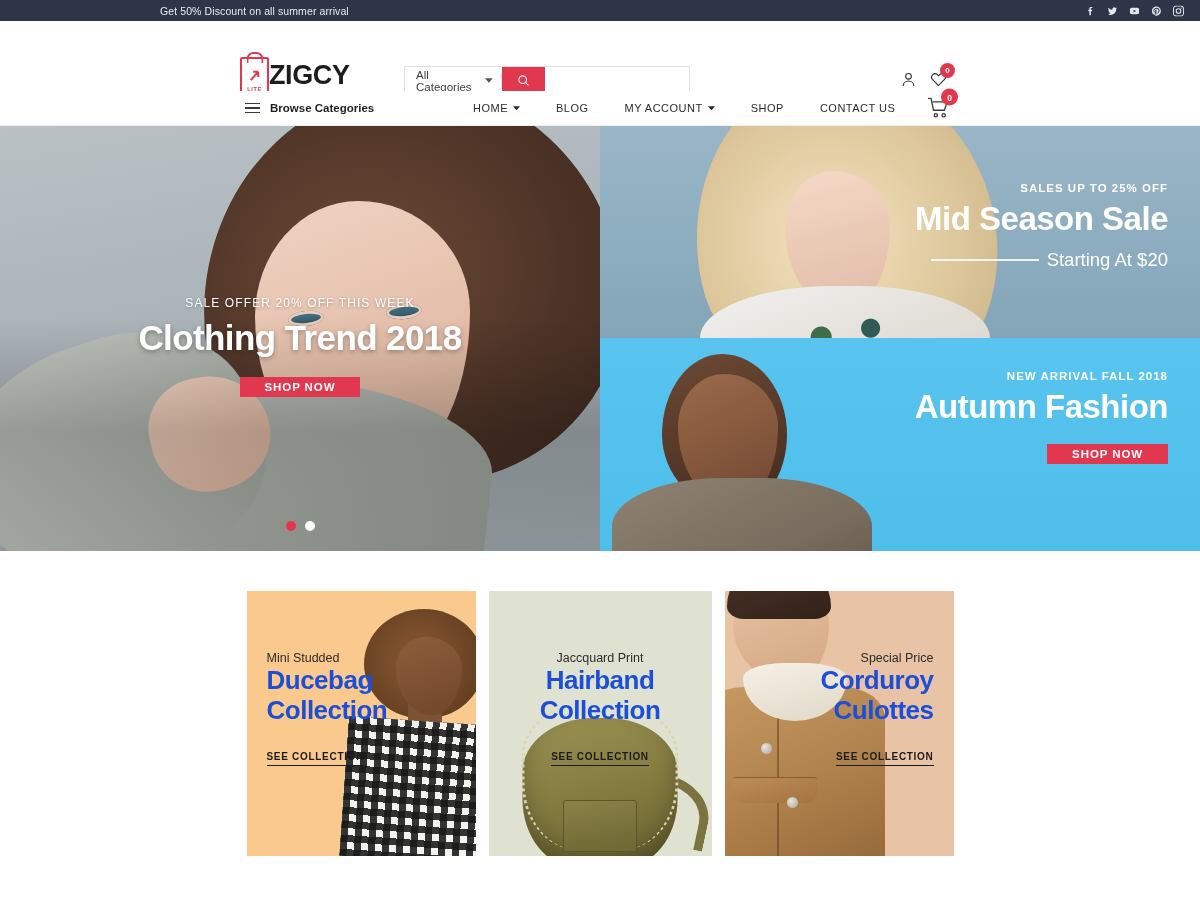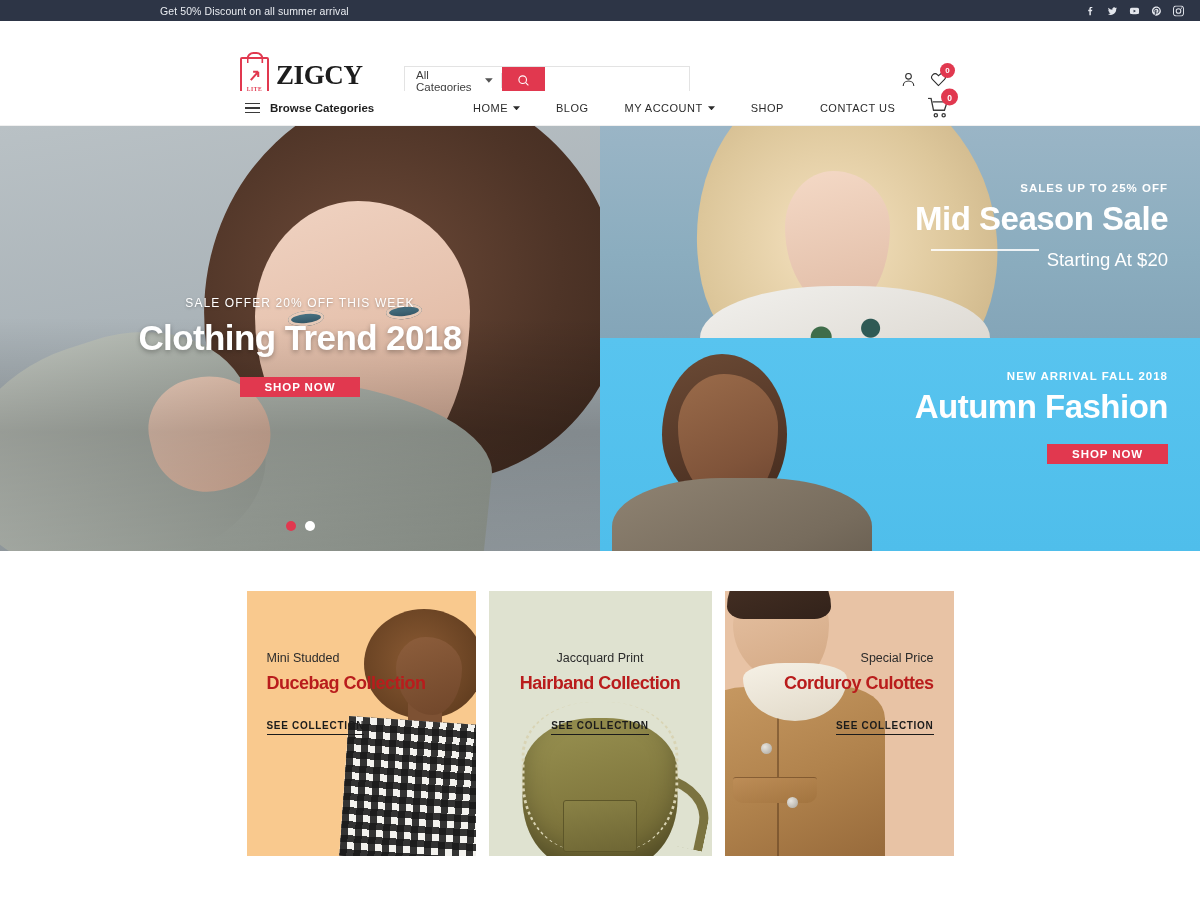--- a/index.html
+++ b/index.html
@@ -27,21 +27,21 @@
   .topbar-social .s-ico {
     width: 11px; height: 11px; fill: #e3e6ec; display: block; cursor: pointer;
   }
 
   
   .header {
     height: 70px; background: #fff; position: relative;
   }
   .logo-wrap {
     position: absolute; left: 240px; top: 36px;
-    display: flex; align-items: center; gap: 7px; font-family: Liberation Serif, serif;
+    display: flex; align-items: center; 
   }
   .logo-bag {
     width: 29px; height: 36px; position: relative;
     border: 2px solid #e1384f; border-radius: 2px;
     display: flex; align-items: center; justify-content: center;
   }
   .logo-bag::before {
     content: ""; position: absolute; top: -7px; left: 50%;
     transform: translateX(-50%);
     width: 13px; height: 9px;
@@ -237,21 +237,21 @@
       radial-gradient(circle at 78% 64%, #335f4d 0 10px, transparent 11px),
       radial-gradient(circle at 16% 78%, #3d6b52 0 8px, transparent 9px);
     border-radius: 40% 40% 0 0;
   }
   .hr-top-content {
     position: absolute; right: 32px; top: 56px; text-align: right; z-index: 4;
   }
   .hrt-eyebrow { color: #fff; font-size: 11.5px; font-weight: 700; letter-spacing: 1px; }
   .hrt-title { color: #fff; font-size: 33px; font-weight: 700; margin-top: 6px; letter-spacing: -0.5px; }
   .hrt-sub-row {
-    display: flex; justify-content: flex-end; gap: 8px; margin-top: 11px;
+    display: flex; align-items: center; justify-content: flex-end; gap: 8px; margin-top: 11px;
   }
   .hrt-line { width: 108px; height: 1.5px; background: rgba(255,255,255,.85); }
   .hrt-sub { color: #fff; font-size: 18.5px; font-weight: 400; }
 
   .hr-bot {
     height: 213px; position: relative; overflow: hidden;
     background: linear-gradient(180deg,#58c4ef 0%, #4fbeeb 100%);
   }
   .hrb-head {
     position: absolute; left: 62px; top: 16px; width: 125px; height: 155px;
@@ -284,22 +284,22 @@
   .card-1 { width: 229px; background: #f9c98e; }
   .card-2 { width: 223px; background: #dfe2d0; }
   .card-3 { width: 229px; background: #e8c3a5; }
 
   .card-content { position: relative; z-index: 5; padding: 60px 20px 0 20px; }
   .card-1 .card-content { text-align: left; }
   .card-2 .card-content { text-align: center; }
   .card-3 .card-content { text-align: right; }
   .card-eyebrow { font-size: 12.5px; color: #2b2b2b; font-weight: 400; }
   .card-title {
-    font-size: 18px; font-weight: 700; color: #b91c1c;
-    line-height: 1.16; margin-top: 8px; letter-spacing: -0.5px;
+    font-size: 26px; font-weight: 700; color: #1d4ed8;
+    line-height: 1.16; letter-spacing: -0.5px;
   }
   .card-link {
     display: inline-block; margin-top: 26px;
     font-size: 10px; font-weight: 700; color: #1b1b1b;
     letter-spacing: .7px; border-bottom: 1.8px solid #1b1b1b;
     padding-bottom: 3px; cursor: pointer;
   }
 
   
   .c1-hair {

